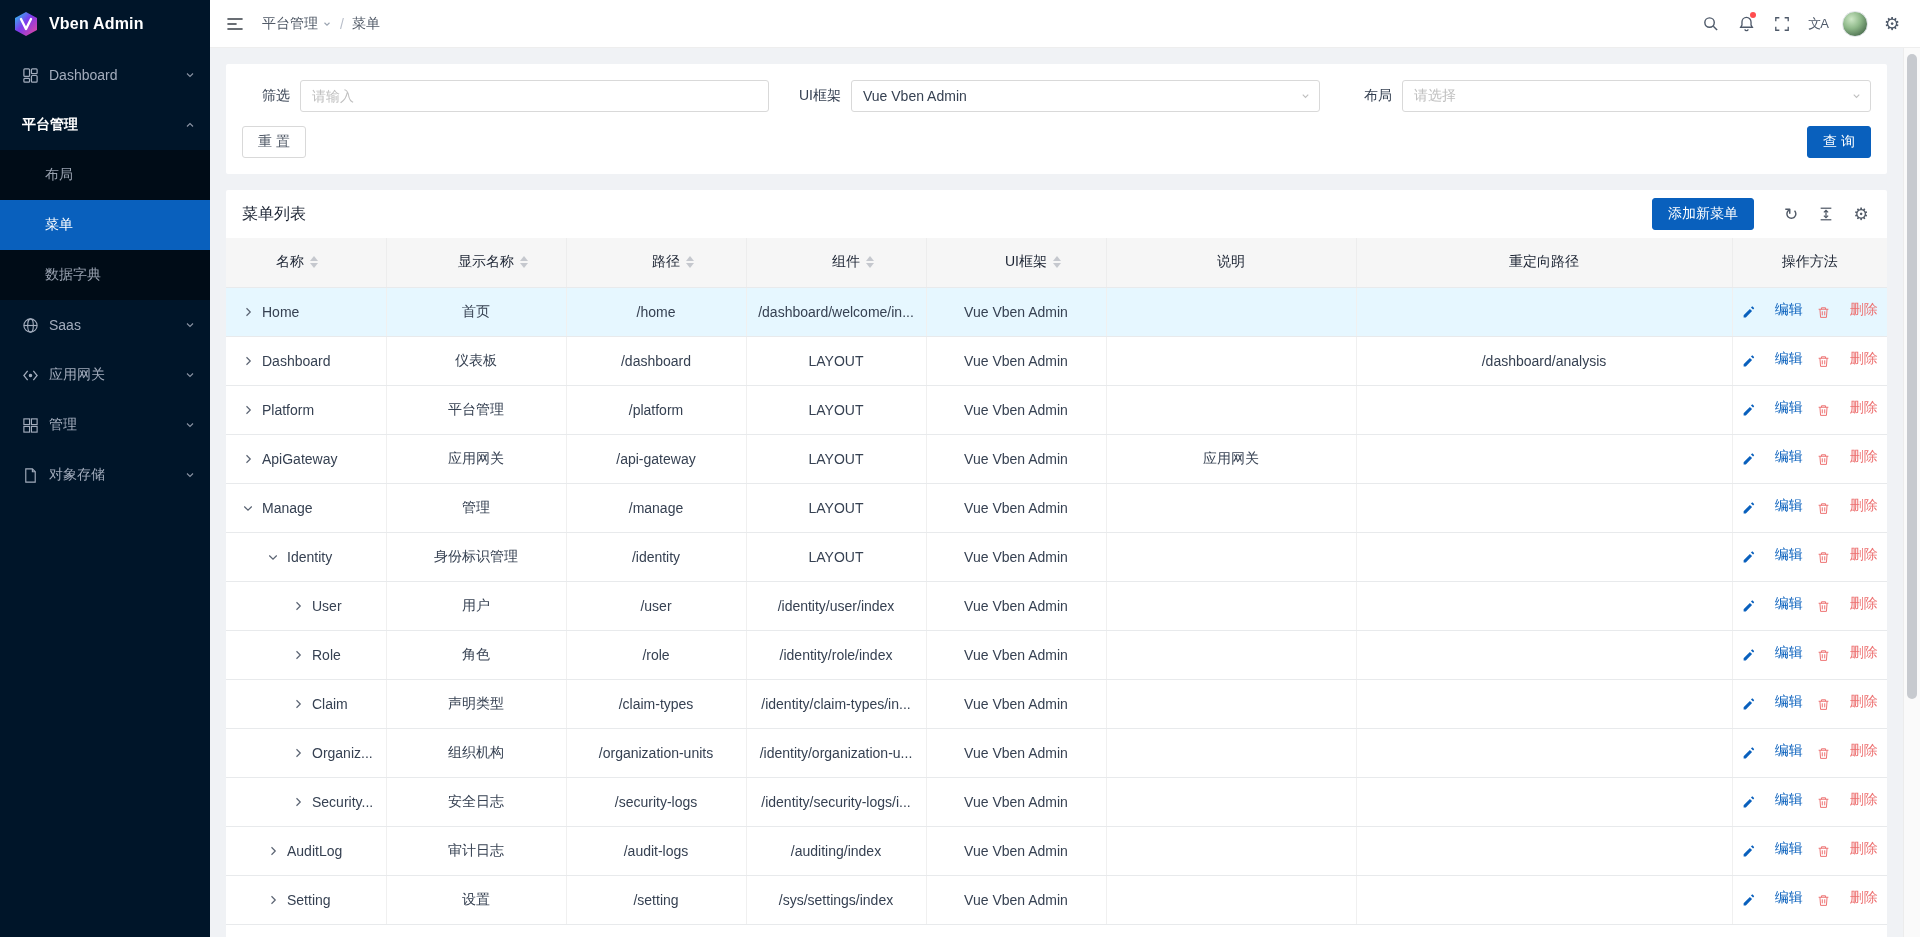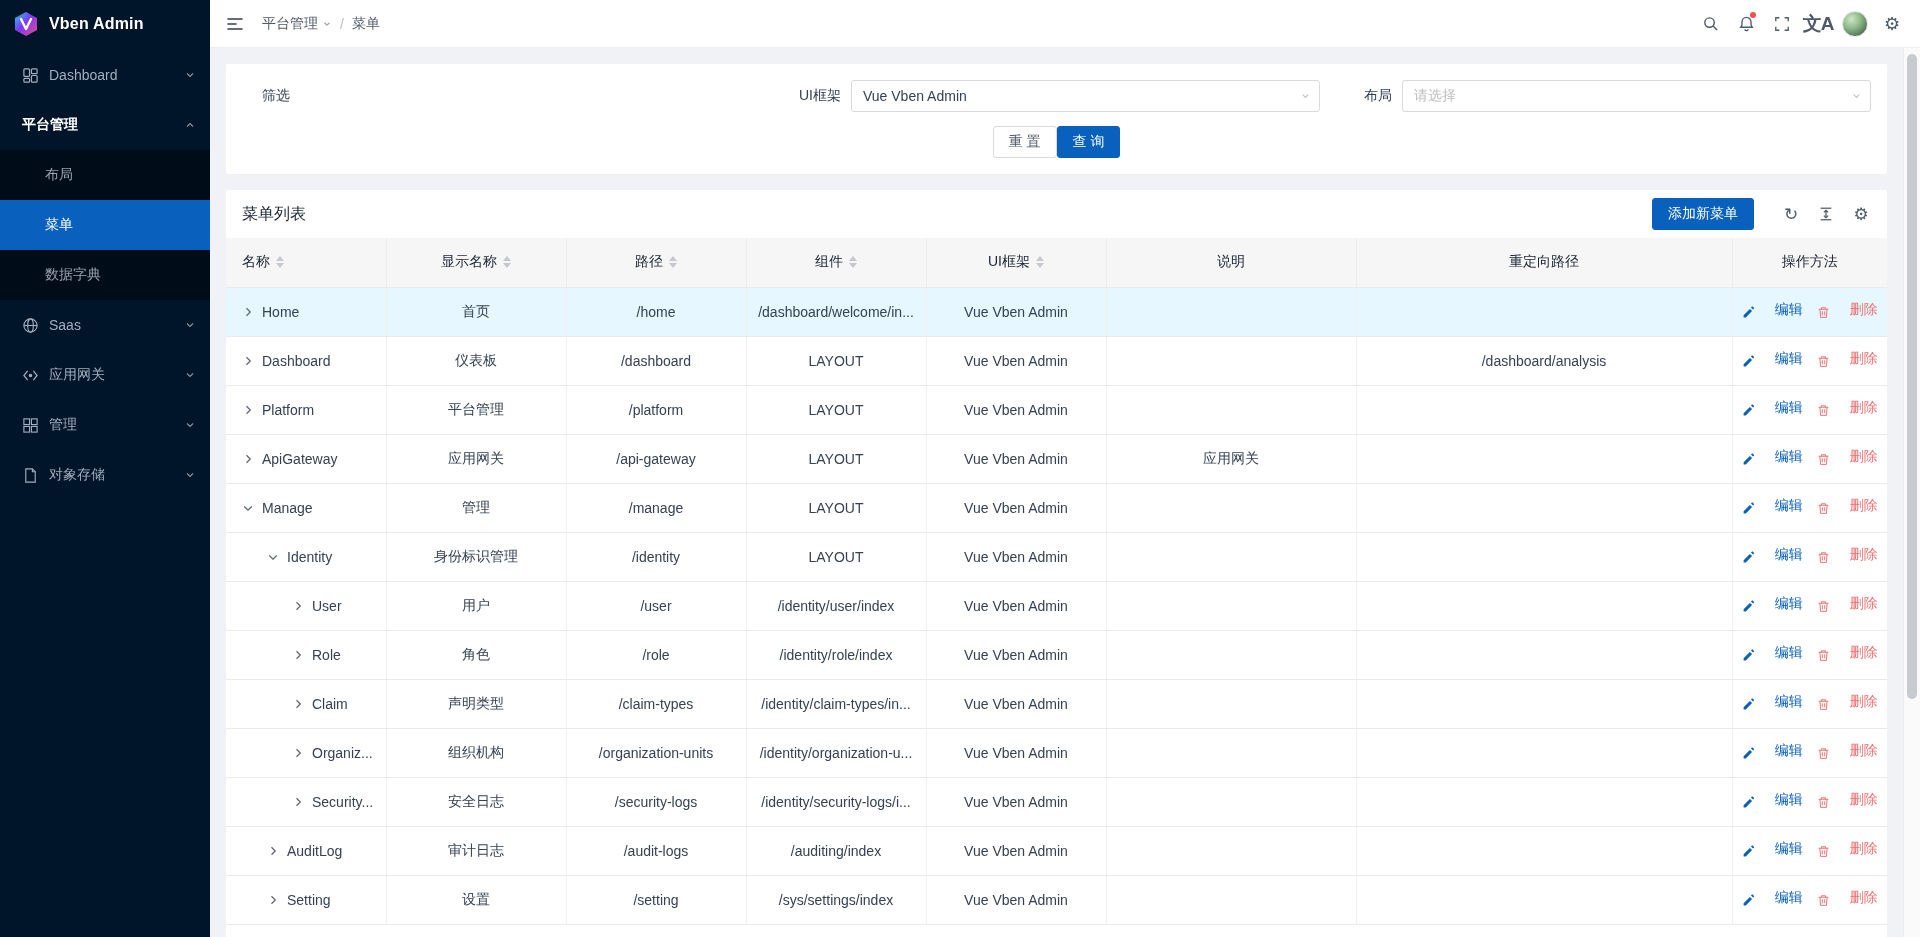--- a/index.html
+++ b/index.html
@@ -34,21 +34,21 @@
   .crumb-cur { color: #515a67; }
   .header-right { display: flex; align-items: center; }
   .hicon { width: 36px; height: 48px; display: inline-flex; align-items: center; justify-content: center;
     color: #4e5969; cursor: pointer; position: relative; }
   .hicon .glyph { font-family: "DejaVu Sans", sans-serif; font-size: 18px; line-height: 1; }
   .badge-dot { position: absolute; top: 12px; right: 8px; width: 6px; height: 6px; border-radius: 50%;
     background: #ff4d4f; }
   .avatar { width: 26px; height: 26px; border-radius: 50%; cursor: pointer; margin: 0 6px;
     background: radial-gradient(circle at 35% 30%, #cde7c6 0%, #8fb98a 40%, #567a58 75%, #36503c 100%);
     border: 1px solid #e3e6ea; }
-  .translate-txt { font-size: 19px; font-weight: 700; letter-spacing: -1px; }
+  .translate-txt { font-size: 13px; font-weight: 400; letter-spacing: -1px; }
 
   
   .body-area { flex: 1; display: flex; min-height: 0; position: relative; }
   .content { flex: 1; padding: 16px; overflow: hidden; min-width: 0; }
   .vscroll { width: 17px; background: #fafafa; border-left: 1px solid #ececec; position: relative; }
   .vs-thumb { position: absolute; top: 6px; left: 3px; width: 10px; height: 645px;
     background: #c7cacf; border-radius: 5px; cursor: pointer; }
 
   .card { background: #fff; border-radius: 2px; }
 
@@ -58,21 +58,21 @@
   .form-item { flex: 1; display: flex; align-items: center; min-width: 0; }
   .form-item label { min-width: 58px; text-align: right; padding-right: 10px; color: #364152; flex-shrink: 0; }
   .control { flex: 1; position: relative; min-width: 0; }
   .txt-input, .select { width: 100%; height: 32px; border: 1px solid #d9d9d9; border-radius: 3px;
     padding: 0 11px; font-size: 14px; background: #fff; outline: none; color: #364152;
     font-family: "Liberation Sans", "DejaVu Sans", sans-serif; }
   .txt-input::placeholder { color: #bfbfbf; }
   .select { display: flex; align-items: center; cursor: pointer; padding-right: 26px; }
   .sel-caret { position: absolute; right: 9px; top: 50%; transform: translateY(-50%); color: #bfbfbf; display: inline-flex; }
   .sel-placeholder { color: #bfbfbf; }
-  .btn-row { display: flex; justify-content: center; margin-top: 14px; }
+  .btn-row { display: flex; justify-content: space-between; margin-top: 14px; }
   .btn { height: 32px; padding: 0 15px; border-radius: 3px; border: 1px solid #d9d9d9; background: #fff;
     color: #515a67; font-size: 14px; cursor: pointer; white-space: nowrap;
     font-family: "Liberation Sans", "DejaVu Sans", sans-serif; }
   .btn.primary { background: #0960bd; border-color: #0960bd; color: #ffffff; }
 
   
   .table-card { min-height: 770px; }
   .table-toolbar { height: 48px; display: flex; align-items: center; justify-content: space-between; padding: 16px 16px; }
   .table-title { font-size: 16px; font-weight: 500; color: #1c2433; }
   .toolbar-actions { display: flex; align-items: center; gap: 15px; }
@@ -94,21 +94,21 @@
   .td-name { padding-left: 16px; }
   .indent { display: inline-block; height: 1px; vertical-align: middle; }
   .tree-caret { display: inline-flex; vertical-align: middle; margin-right: 8px; color: #5a6372; cursor: pointer; }
   .tree-caret svg { transition: none; }
   .tree-caret.open svg { transform: rotate(90deg); }
   .v-name { vertical-align: middle; }
   .sorter { display: inline-flex; flex-direction: column; margin-left: 6px; vertical-align: -2px; cursor: pointer; }
   .sorter i { width: 0; height: 0; border-left: 4px solid transparent; border-right: 4px solid transparent; }
   .sorter .up { border-bottom: 5px solid #c5c8ce; margin-bottom: 2px; }
   .sorter .dn { border-top: 5px solid #c5c8ce; }
-  .th-inner { display: inline-flex; align-items: center; }
+  .th-inner { display: inline-flex; align-items: center; margin-left: 34px; }
 
   .td-ops { text-align: center; }
   .lnk { display: inline-flex; align-items: flex-end; gap: 20px; cursor: pointer; }
   .lnk.edit { color: #0960bd; margin-right: 14px; }
   .lnk.del { color: #ed6f6f; }
 </style>
 </head>
 <body>
 
 <div class="app">
@@ -289,20 +289,23 @@
       </div>
     </header>
 
     <div class="body-area">
       <div class="content">
 
         <div class="card filter-card">
           <div class="filter-row">
             <div class="form-item">
               <label>筛选</label>
+              <div class="control">
+                <input class="txt-input" type="text" placeholder="请输入" style="">
+              </div>
             </div>
             <div class="form-item">
               <label>UI框架</label>
               <div class="control">
                 <div class="select">
                   <span>Vue Vben Admin</span>
                   <span class="sel-caret">
                       <svg width="11" height="11" viewBox="0 0 16 16">
                         <polyline points="4,6 8,10 12,6" fill="none" stroke="currentColor" stroke-width="1.6"></polyline>
                       </svg>

